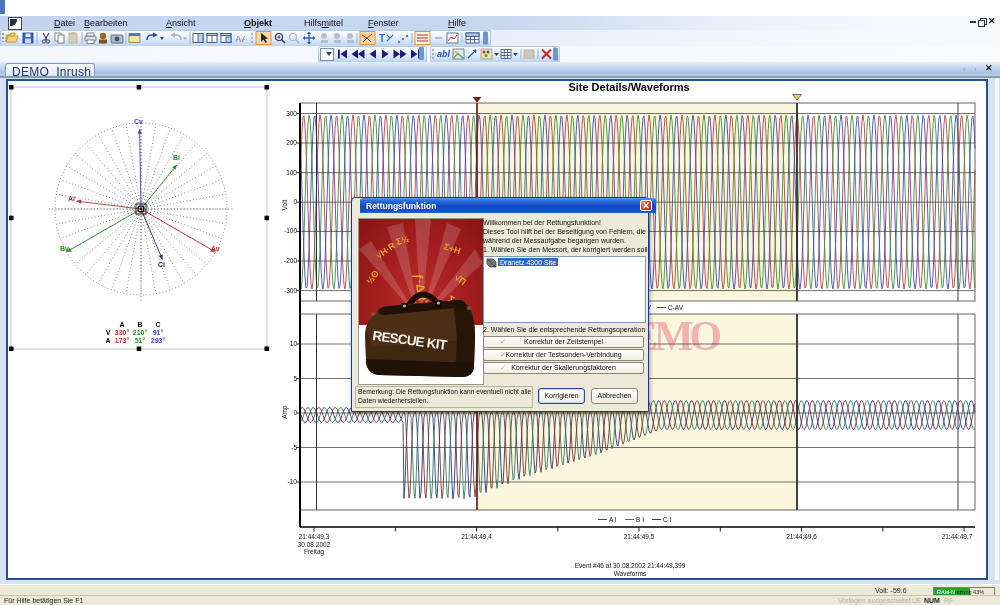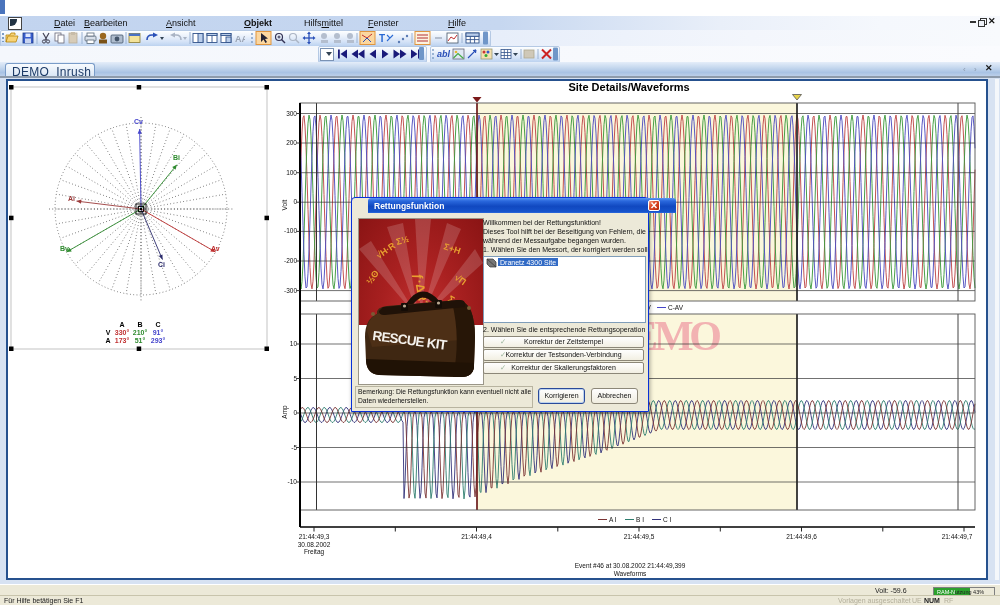--- a/index.html
+++ b/index.html
@@ -432,21 +432,21 @@
 </div>
 <div class="ab" style="left:0;top:595px;width:1000px;height:10px;background:#ece9d8;border-top:1px solid #c8c4ac;">
  <div class="ab" style="left:4px;top:1px;font-size:7px;color:#222;">Für Hilfe betätigen Sie F1</div>
  <div class="ab" style="left:838px;top:1px;font-size:7px;color:#b2ae9a;">Vorlagen ausgeschaltet</div>
  <div class="ab" style="left:912px;top:1px;font-size:7px;color:#b2ae9a;">UE</div>
  <div class="ab" style="left:924px;top:1px;font-size:7px;color:#222;font-weight:bold;">NUM</div>
  <div class="ab" style="left:944px;top:1px;font-size:7px;color:#b2ae9a;">RF</div>
 </div>
 
 <div class="ab" style="left:351px;top:197px;width:296px;height:213px;background:#ece9d8;border:1px solid #0831d9;border-radius:4px 4px 0 0;box-shadow:1px 2px 4px rgba(0,0,0,0.35);">
- <div class="ab" style="left:16px;top:0;width:296px;height:15px;border-radius:3px 3px 0 0;background:linear-gradient(180deg,#5a96f2 0%,#2a68dd 20%,#1048c0 55%,#1653cb 90%,#2a68dd 100%);padding-left:12px;">
+ <div class="ab" style="left:8px;top:0;width:296px;height:15px;border-radius:3px 3px 0 0;background:linear-gradient(180deg,#5a96f2 0%,#2a68dd 20%,#1048c0 55%,#1653cb 90%,#2a68dd 100%);">
   <div class="ab" style="left:6px;top:2.5px;font-size:8.5px;font-weight:bold;color:#fff;">Rettungsfunktion</div>
   <div class="ab" style="left:280px;top:1.5px;width:12px;height:11px;border-radius:2px;border:1px solid #fff;background:linear-gradient(135deg,#f4a58a 0%,#e0512e 35%,#cc3a1a 70%,#b02808 100%);box-sizing:border-box;">
    <svg width="10" height="9" viewBox="0 0 10 9" style="position:absolute;left:0;top:0;">
           <path d="M2.5 1.5 L7.5 7 M7.5 1.5 L2.5 7" stroke="#fff" stroke-width="1.4"></path>
         </svg>
   </div>
  </div>
 
  <div class="ab" style="left:6px;top:20px;width:124px;height:165px;border:1px solid #9a9688;background:#fff;overflow:hidden;">
   <div class="ab" style="left:0;top:0;width:124px;height:106px;background:radial-gradient(ellipse at 50% 95%, #c23030 0%, #a82020 45%, #8a1414 100%);"></div>

